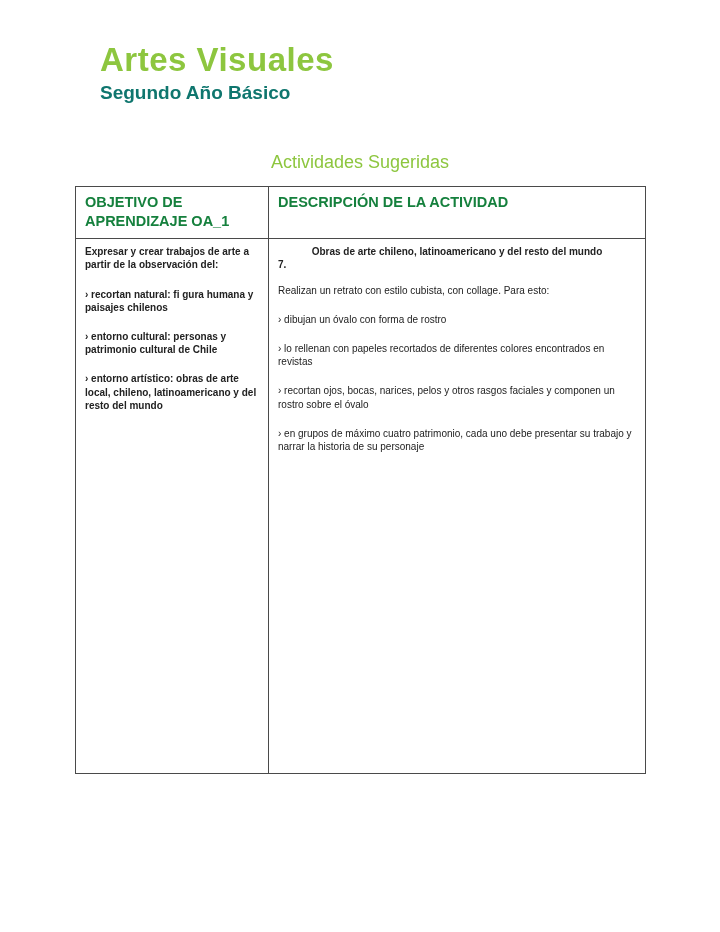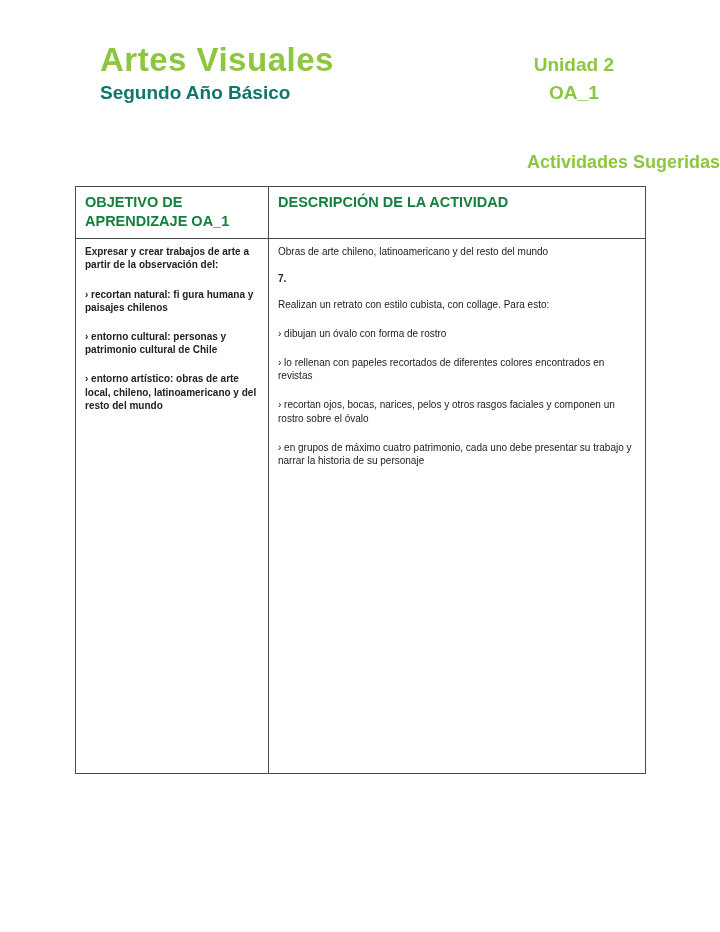--- a/index.html
+++ b/index.html
@@ -47,24 +47,24 @@
     font-weight: bold;
   }
   .doc-header-right .oa {
     color: #8dc63f;
     font-size: 19px;
     font-weight: bold;
     margin-top: 6px;
   }
   
   .section-title {
-    text-align: right;
+    text-align: center;
     color: #8dc63f;
     font-size: 18px;
-    font-weight: bold;
+    font-weight: normal;
     margin-top: 48px;
   }
   
   .doc-table {
     margin: 13px auto 0 75px;
     width: 570px;
     height: 588px;
     border-collapse: collapse;
     table-layout: fixed;
   }
@@ -86,45 +86,41 @@
   }
   .th-activity { text-align: left; }
   
   .objective-cell p {
     font-weight: bold;
     margin-bottom: 16px;
   }
   .objective-cell p.underlined { }
   
   .activity-cell .activity-title {
-    font-weight: normal;
-    margin-bottom: 14px;
+    font-weight: bold;
+    text-align: center;
   }
   .activity-cell .activity-number {
     font-weight: bold;
     margin-bottom: 12px;
   }
   .activity-cell p.step, .activity-cell p.intro {
     font-weight: normal;
     margin-bottom: 16px;
   }
 </style>
 </head>
 <body>
 
 <div class="page">
 
   <div class="doc-header">
     <div class="doc-header-left">
       <div class="title">Artes Visuales</div>
       <div class="subtitle">Segundo Año Básico</div>
-    </div>
-    <div class="doc-header-right">
-      <div class="unit">Unidad 2</div>
-      <div class="oa">OA_1</div>
     </div>
   </div>
 
   <div class="section-title">Actividades Sugeridas</div>
 
   <table class="doc-table">
     <colgroup>
       <col class="col-objective">
       <col class="col-activity">
     </colgroup>

